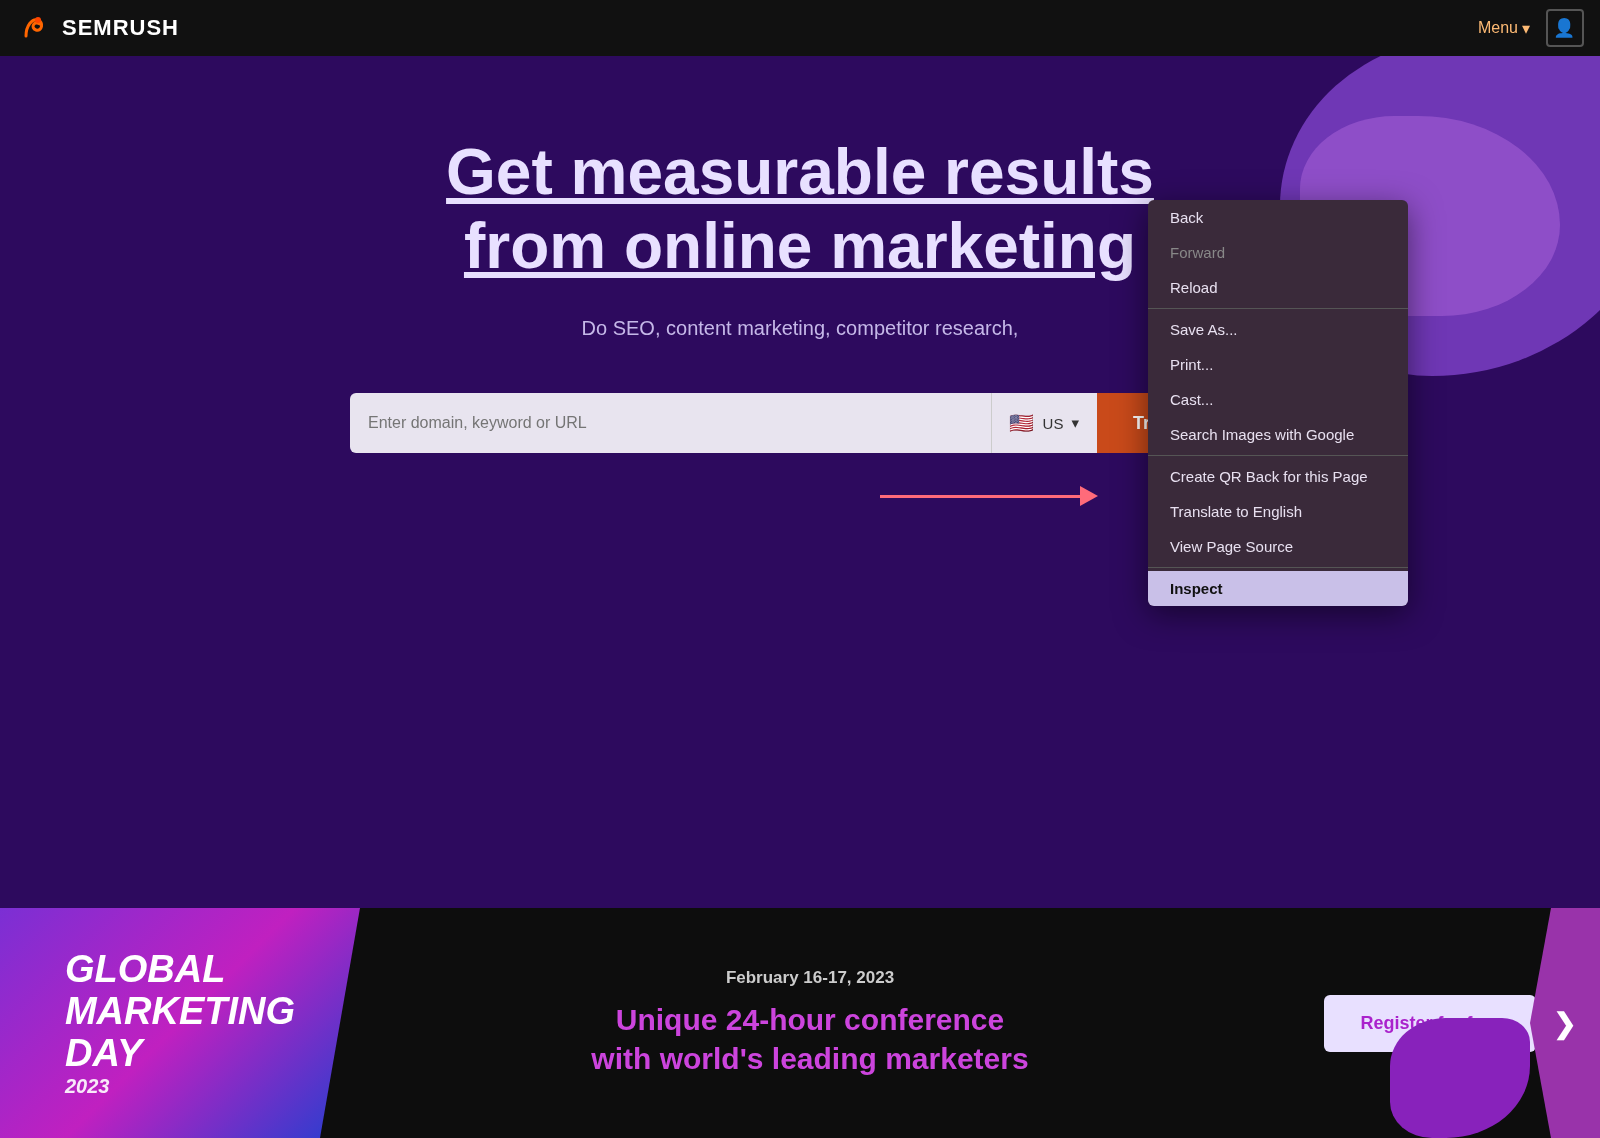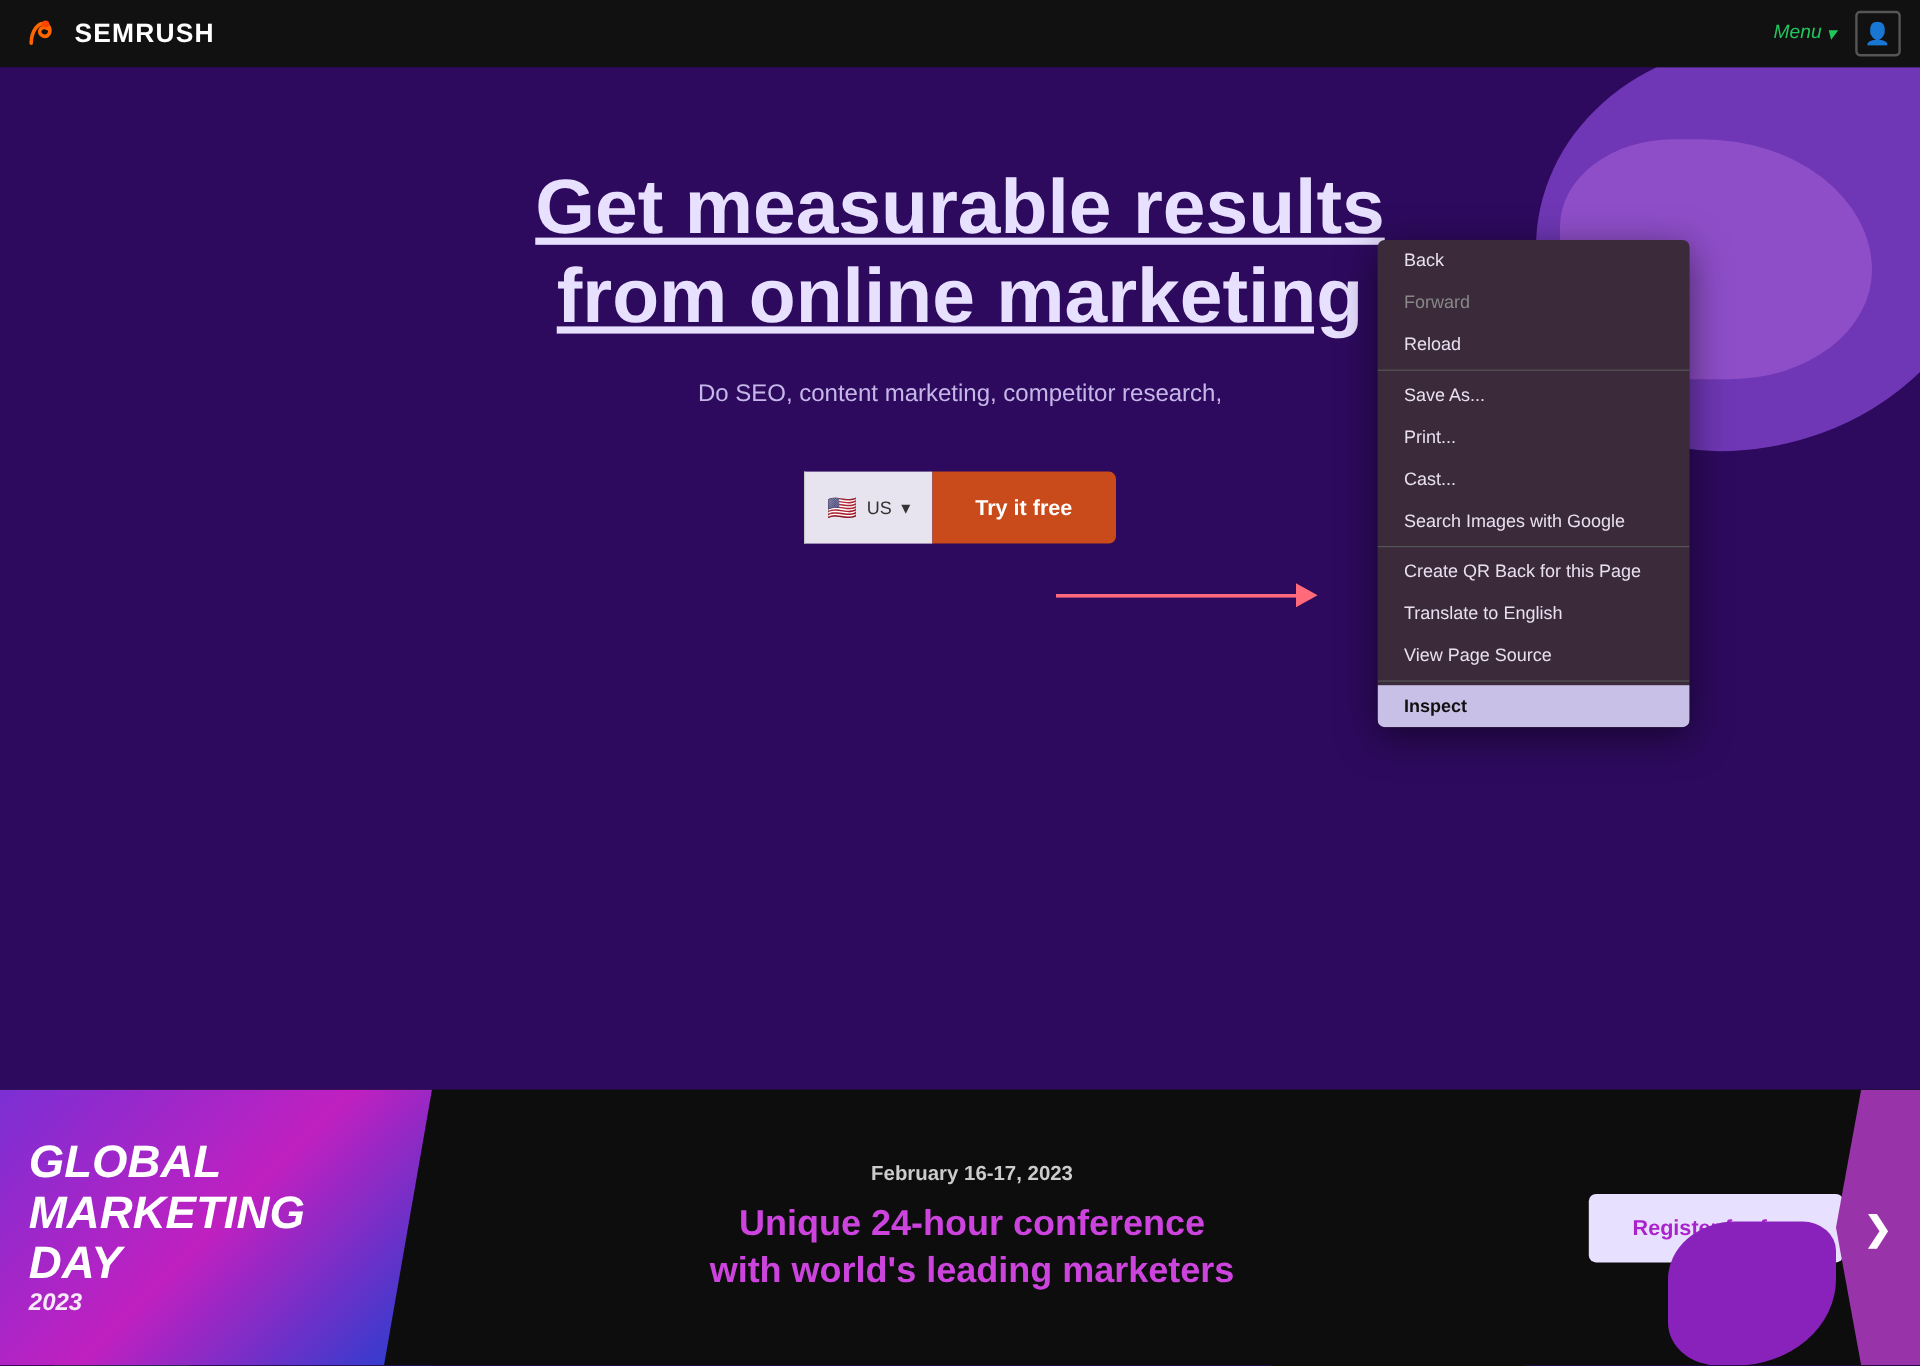--- a/index.html
+++ b/index.html
@@ -9,21 +9,21 @@
     .navbar {
       position: relative; z-index: 100;
       background: #111; height: 56px;
       display: flex; align-items: center; justify-content: space-between;
       padding: 0 16px;
     }
     .navbar-brand { display: flex; align-items: center; gap: 10px; }
     .brand-logo { width: 36px; height: 36px; }
     .brand-name { color: #fff; font-size: 22px; font-weight: 700; letter-spacing: 1px; }
     .navbar-right { display: flex; align-items: center; gap: 16px; }
-    .menu-btn { color: #22c55e; font-size: 16px; background: none; border: none; cursor: pointer; display: flex; align-items: center; gap: 4px; font-style: italic; }
+    .menu-btn { color: #fdba74; font-size: 16px; background: none; border: none; cursor: pointer; display: flex; align-items: center; gap: 4px; }
     .user-btn { width: 38px; height: 38px; border: 2px solid #555; border-radius: 4px; background: none; display: flex; align-items: center; justify-content: center; cursor: pointer; }
     .user-icon { color: #fff; font-size: 18px; }
 
     
     .hero {
       background: #2d0a5e;
       position: relative;
       padding: 80px 0 60px 0;
       text-align: center;
       overflow: hidden;
@@ -182,20 +182,21 @@
       display: flex;
       align-items: stretch;
       overflow: hidden;
       z-index: 10;
     }
     .banner-left {
       width: 360px;
       background: linear-gradient(135deg, #7b2fd4 0%, #c020c0 50%, #2040d0 100%);
       display: flex;
       align-items: center;
+      justify-content: center;
       flex-shrink: 0;
       position: relative;
       overflow: hidden;
     }
     .banner-left-text {
       font-size: 38px;
       font-weight: 900;
       color: #fff;
       text-transform: uppercase;
       line-height: 1.1;
@@ -311,20 +312,23 @@
   <div class="hero-bg-blob-right2"></div>
   <div class="hero-content">
     <h1>
       <span>Get measurable results</span><br>
       <span>from online marketing</span>
     </h1>
     <p class="hero-sub">
       <span>Do SEO, content marketing, competitor research,</span><br>
     </p>
     <div class="search-row">
+      <div class="search-input-wrapper">
+        <input class="search-input" type="text" placeholder="Enter domain, keyword or URL" style="">
+      </div>
       <div class="country-select">
         <span class="flag">🇺🇸</span>
         <span>US</span>
         <span>▾</span>
       </div>
       <button class="try-btn">Try it free</button>
     </div>
   </div>
 
   <div class="arrow-annotation">

